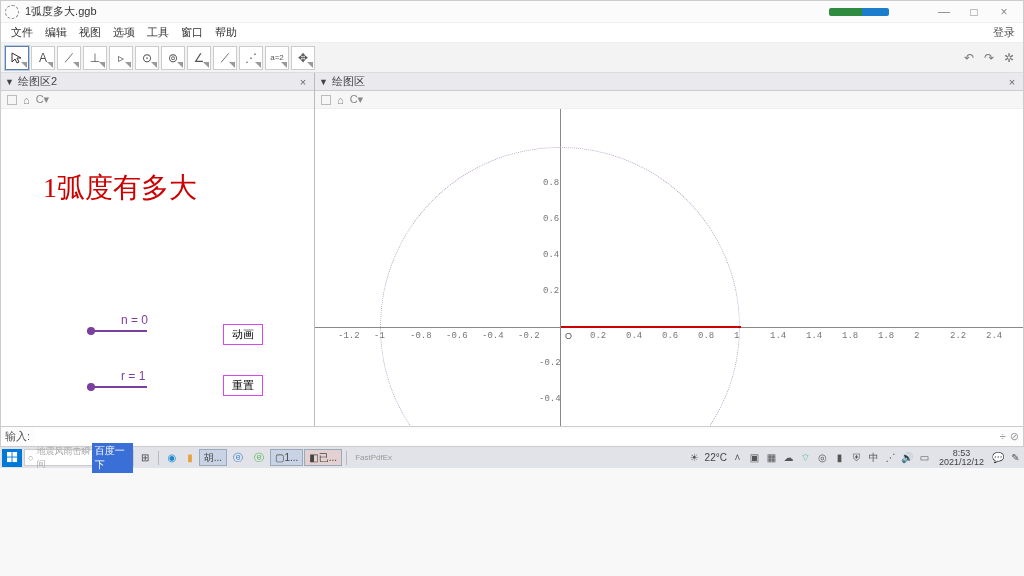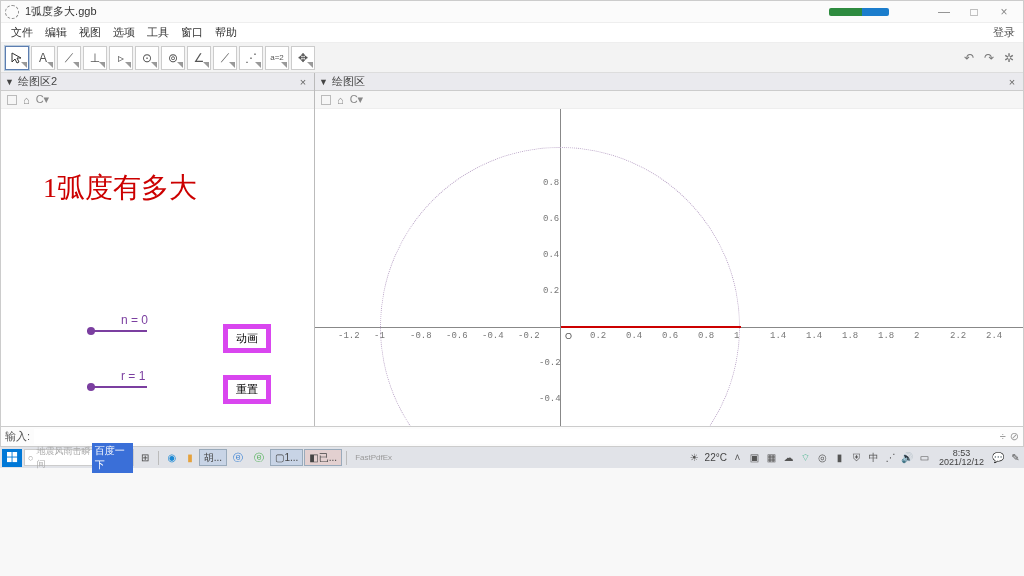--- a/index.html
+++ b/index.html
@@ -34,21 +34,21 @@
 
 .nav-row { height: 18px; background: #f6f6f6; display: flex; align-items: center; padding: 0 6px; gap: 6px; color: #888; border-bottom: 1px solid #eee; }
 .blank-sq { width:10px; height: 10px; border: 1px solid #bbb; }
 
 .left-content { flex: 1; position: relative; }
 .big-title { font-family: "SimSun", serif; color: #c00; font-size: 28px; position: absolute; left: 42px; top: 60px; }
 .slider-block { position: absolute; left: 86px; }
 .slider-label { color: #7b3fa0; font-size: 12px; margin-bottom: 3px; padding-left: 34px; }
 .slider-bar { width: 60px; height: 2px; background: #7b3fa0; position: relative; }
 .slider-knob { width: 8px; height: 8px; background: #7b3fa0; border-radius: 50%; position: absolute; top: -3px; left: 0; }
-.act-btn { position: absolute; left: 222px; border: 5px solid #d946ef; padding: 2px 8px; background: #fff; font-size: 11px; }
+.act-btn { position: absolute; left: 222px; border: 1px solid #d946ef; padding: 2px 8px; background: #fff; font-size: 11px; }
 
 .graph { flex: 1; position: relative; background: #fff; overflow: hidden; }
 .axis-x { position: absolute; left: 0; right: 0; top: 218px; height: 1px; background: #888; }
 .axis-y { position: absolute; left: 245px; top: 0; bottom: 0; width: 1px; background: #888; }
 .circle-dot { position: absolute; left: 65px; top: 38px; width: 360px; height: 360px; border-radius: 50%; border: 1px dotted #b9a3c6; }
 .radius-line { position: absolute; left: 246px; top: 217px; width: 180px; height: 2px; background: #c00; }
 .origin-o { position: absolute; left: 250px; top: 222px; color: #555; font-size: 9px; }
 .tick { position: absolute; color: #777; font-size: 9px; font-family: Liberation Mono, monospace; }
 
 .input-row { height: 20px; border-top: 1px solid #ccc; display: flex; align-items: center; padding: 0 4px; background: #fcfcfc; }

